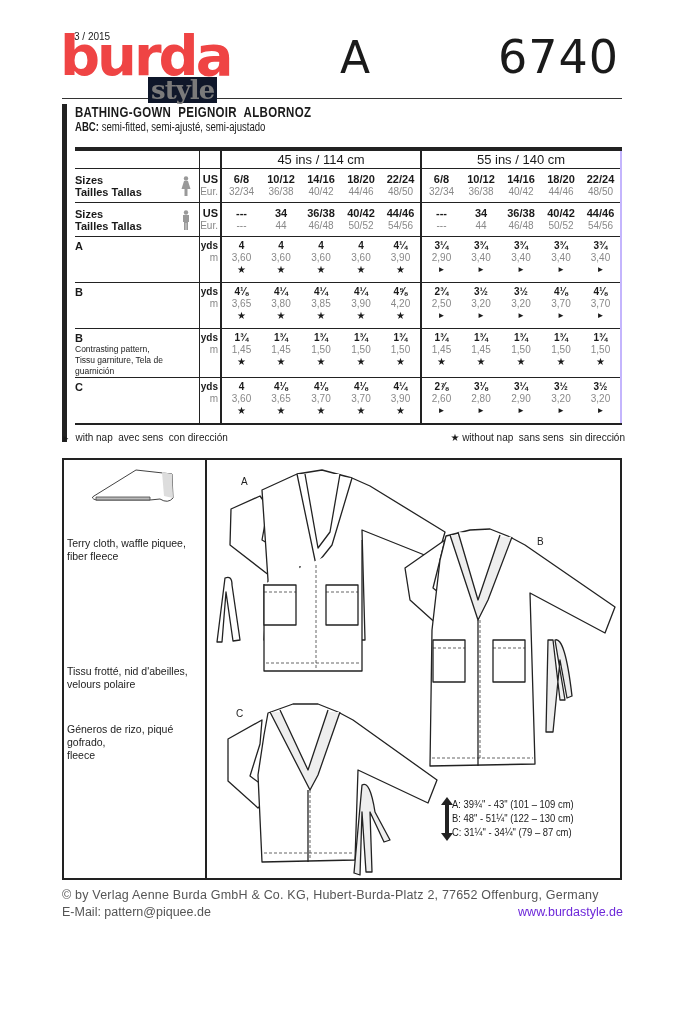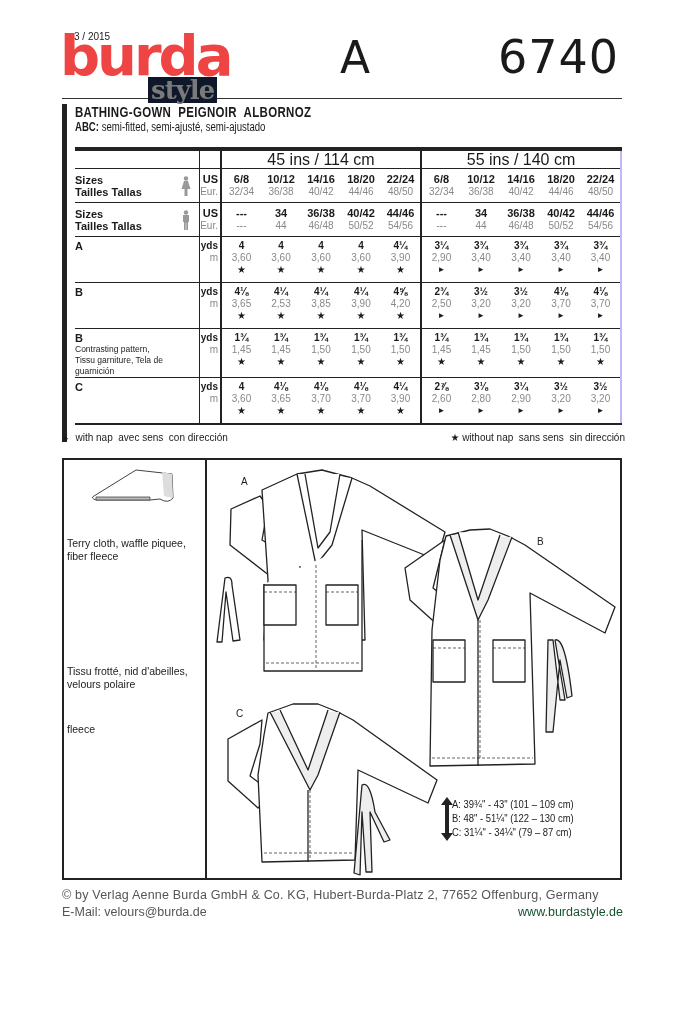--- a/index.html
+++ b/index.html
@@ -21,21 +21,21 @@
 
   
   .tbl-topbar { left:75px; top:147px; width:547px; height:4px; background:#222; }
   table.yardage { position:absolute; left:75px; top:151px; width:547px; border-collapse:collapse; table-layout:fixed; font-family:"Liberation Sans", sans-serif; }
   table.yardage td { padding:0; text-align:center; vertical-align:top; font-size:10px; line-height:10px; }
   .c-label { width:124px; text-align:left !important; }
   .c-unit { width:20px; border-left:1px solid #222; border-right:2px solid #222; text-align:right !important; padding-right:2px !important; }
   .c-val { width:40px; }
   .div55 { border-left:2px solid #222; }
   .last { border-right:2px solid #c4b5fd; }
-  tr.width-row td { height:17px; font-size:16px; vertical-align:middle; border-bottom:1px solid #222;margin-top:8px; }
+  tr.width-row td { height:17px; font-size:13px; vertical-align:middle; border-bottom:1px solid #222;margin-top:8px; }
   tr.size-row td { height:14px; font-size:10px; vertical-align:middle; border-bottom:1px solid #222; font-weight:700; transform:none; }
   tr.us-row td { height:33px; vertical-align:middle; border-bottom:1px solid #222; }
   tr.fab-row td { height:42px; border-bottom:1px solid #222; padding-top:3px; }
   tr.fab-row.last-row td { border-bottom:2px solid #222; }
   .lbl-main { font-weight:700; font-size:11px; display:block; line-height:12px; }
   .lbl-small { font-size:8.5px; display:block; line-height:11px; color:#222; }
   .us-b { font-weight:700; font-size:11px; display:block; line-height:13px; }
   .eur { color:#888; font-size:10px; display:block; line-height:12px; }
   .yds { font-weight:700; font-size:10px; display:block; line-height:12px; }
   .m { color:#888; font-size:10px; display:block; line-height:12px; }
@@ -52,21 +52,21 @@
   .frame { left:62px; top:458px; width:560px; height:422px; border:2px solid #222; box-sizing:border-box; }
   .frame-div { left:205px; top:458px; width:2px; height:422px; background:#222; }
   .fabric-img { left:90px; top:468px; }
   .fab-text { left:67px; font-size:10.5px; line-height:13px; width:135px; color:#222; }
   .illus { left:207px; top:460px; }
   .measures { left:452px; top:797px; font-size:10.5px; line-height:14px; white-space:nowrap; transform:scaleX(0.9); transform-origin:left; }
   .arrow-col { left:441px; top:797px; }
 
   .footer1 { left:62px; top:888px; font-size:12.5px; color:#555; white-space:nowrap; letter-spacing:0.2px; }
   .footer2 { left:62px; top:905px; font-size:12.5px; color:#555; }
-  .footer3 { right:60px; top:905px; font-size:12.5px; color:#14532d; }
+  .footer3 { right:60px; top:905px; font-size:12.5px; color:#6d28d9; }
 </style>
 </head>
 <body>
 
 <div class="abs issue">3 / 2015</div>
 <div class="abs logo">burda</div>
 <div class="abs hdr-line"></div>
 <div class="abs logo-style">style</div>
 <div class="abs view-letter">A</div>
 <div class="abs pattern-no">6740</div>
@@ -273,21 +273,21 @@
           <span class="unit-yds">yds</span>
           <span class="unit-m">m</span>
         </td>
         <td class="c-val">
           <span class="yds">4⅛</span>
           <span class="m">3,65</span>
           <span class="mark">★</span>
         </td>
         <td class="c-val">
           <span class="yds">4¼</span>
-          <span class="m">2,53</span>
+          <span class="m">3,80</span>
           <span class="mark">★</span>
         </td>
         <td class="c-val">
           <span class="yds">4¼</span>
           <span class="m">3,85</span>
           <span class="mark">★</span>
         </td>
         <td class="c-val">
           <span class="yds">4¼</span>
           <span class="m">3,90</span>
@@ -461,20 +461,21 @@
 
 <div class="abs fab-text" style="top:537px;">
   <div>Terry cloth, waffle piquee,</div>
   <div>fiber fleece</div>
 </div>
 <div class="abs fab-text" style="top:629px;margin-top:36px;">
   <div>Tissu frotté, nid d'abeilles,</div>
   <div>velours polaire</div>
 </div>
 <div class="abs fab-text" style="top:723px;">
+  <div>Géneros de rizo, piqué gofrado,</div>
   <div>fleece</div>
 </div>
 
 <svg class="abs illus" width="413" height="418" viewBox="207 460 413 418">
   <g fill="#fff" stroke="#222" stroke-width="1.3" stroke-linejoin="round">
 
     <g>
       <path d="M260,496 L231,509 L230,545 L270,576 L289,556 L262,540 L268,507 Z"></path>
       <path d="M262,490 L297,474 L322,470 L352,478 L370,486 L445,532 L437,560 L362,530 L365,640 L264,640 L268,580 Z"></path>
       <path d="M297,474 L316,565 L332,545 L352,478"></path>
@@ -520,14 +521,14 @@
 <svg class="abs arrow-col" width="12" height="44">
   <path d="M6,0 L12,8 L8,8 L8,36 L12,36 L6,44 L0,36 L4,36 L4,8 L0,8 Z" fill="#222"></path>
 </svg>
 <div class="abs measures">
   <div>A: 39¾" - 43" (101 – 109 cm)</div>
   <div>B: 48" - 51¼" (122 – 130 cm)</div>
   <div>C: 31¼" - 34¼" (79 – 87 cm)</div>
 </div>
 
 <div class="abs footer1">© by Verlag Aenne Burda GmbH &amp; Co. KG, Hubert-Burda-Platz 2, 77652 Offenburg, Germany</div>
-<div class="abs footer2">E-Mail: velours@burda.de</div>
+<div class="abs footer2">E-Mail: pattern@piquee.de</div>
 <div class="abs footer3">www.burdastyle.de</div>
 
 </body></html>

